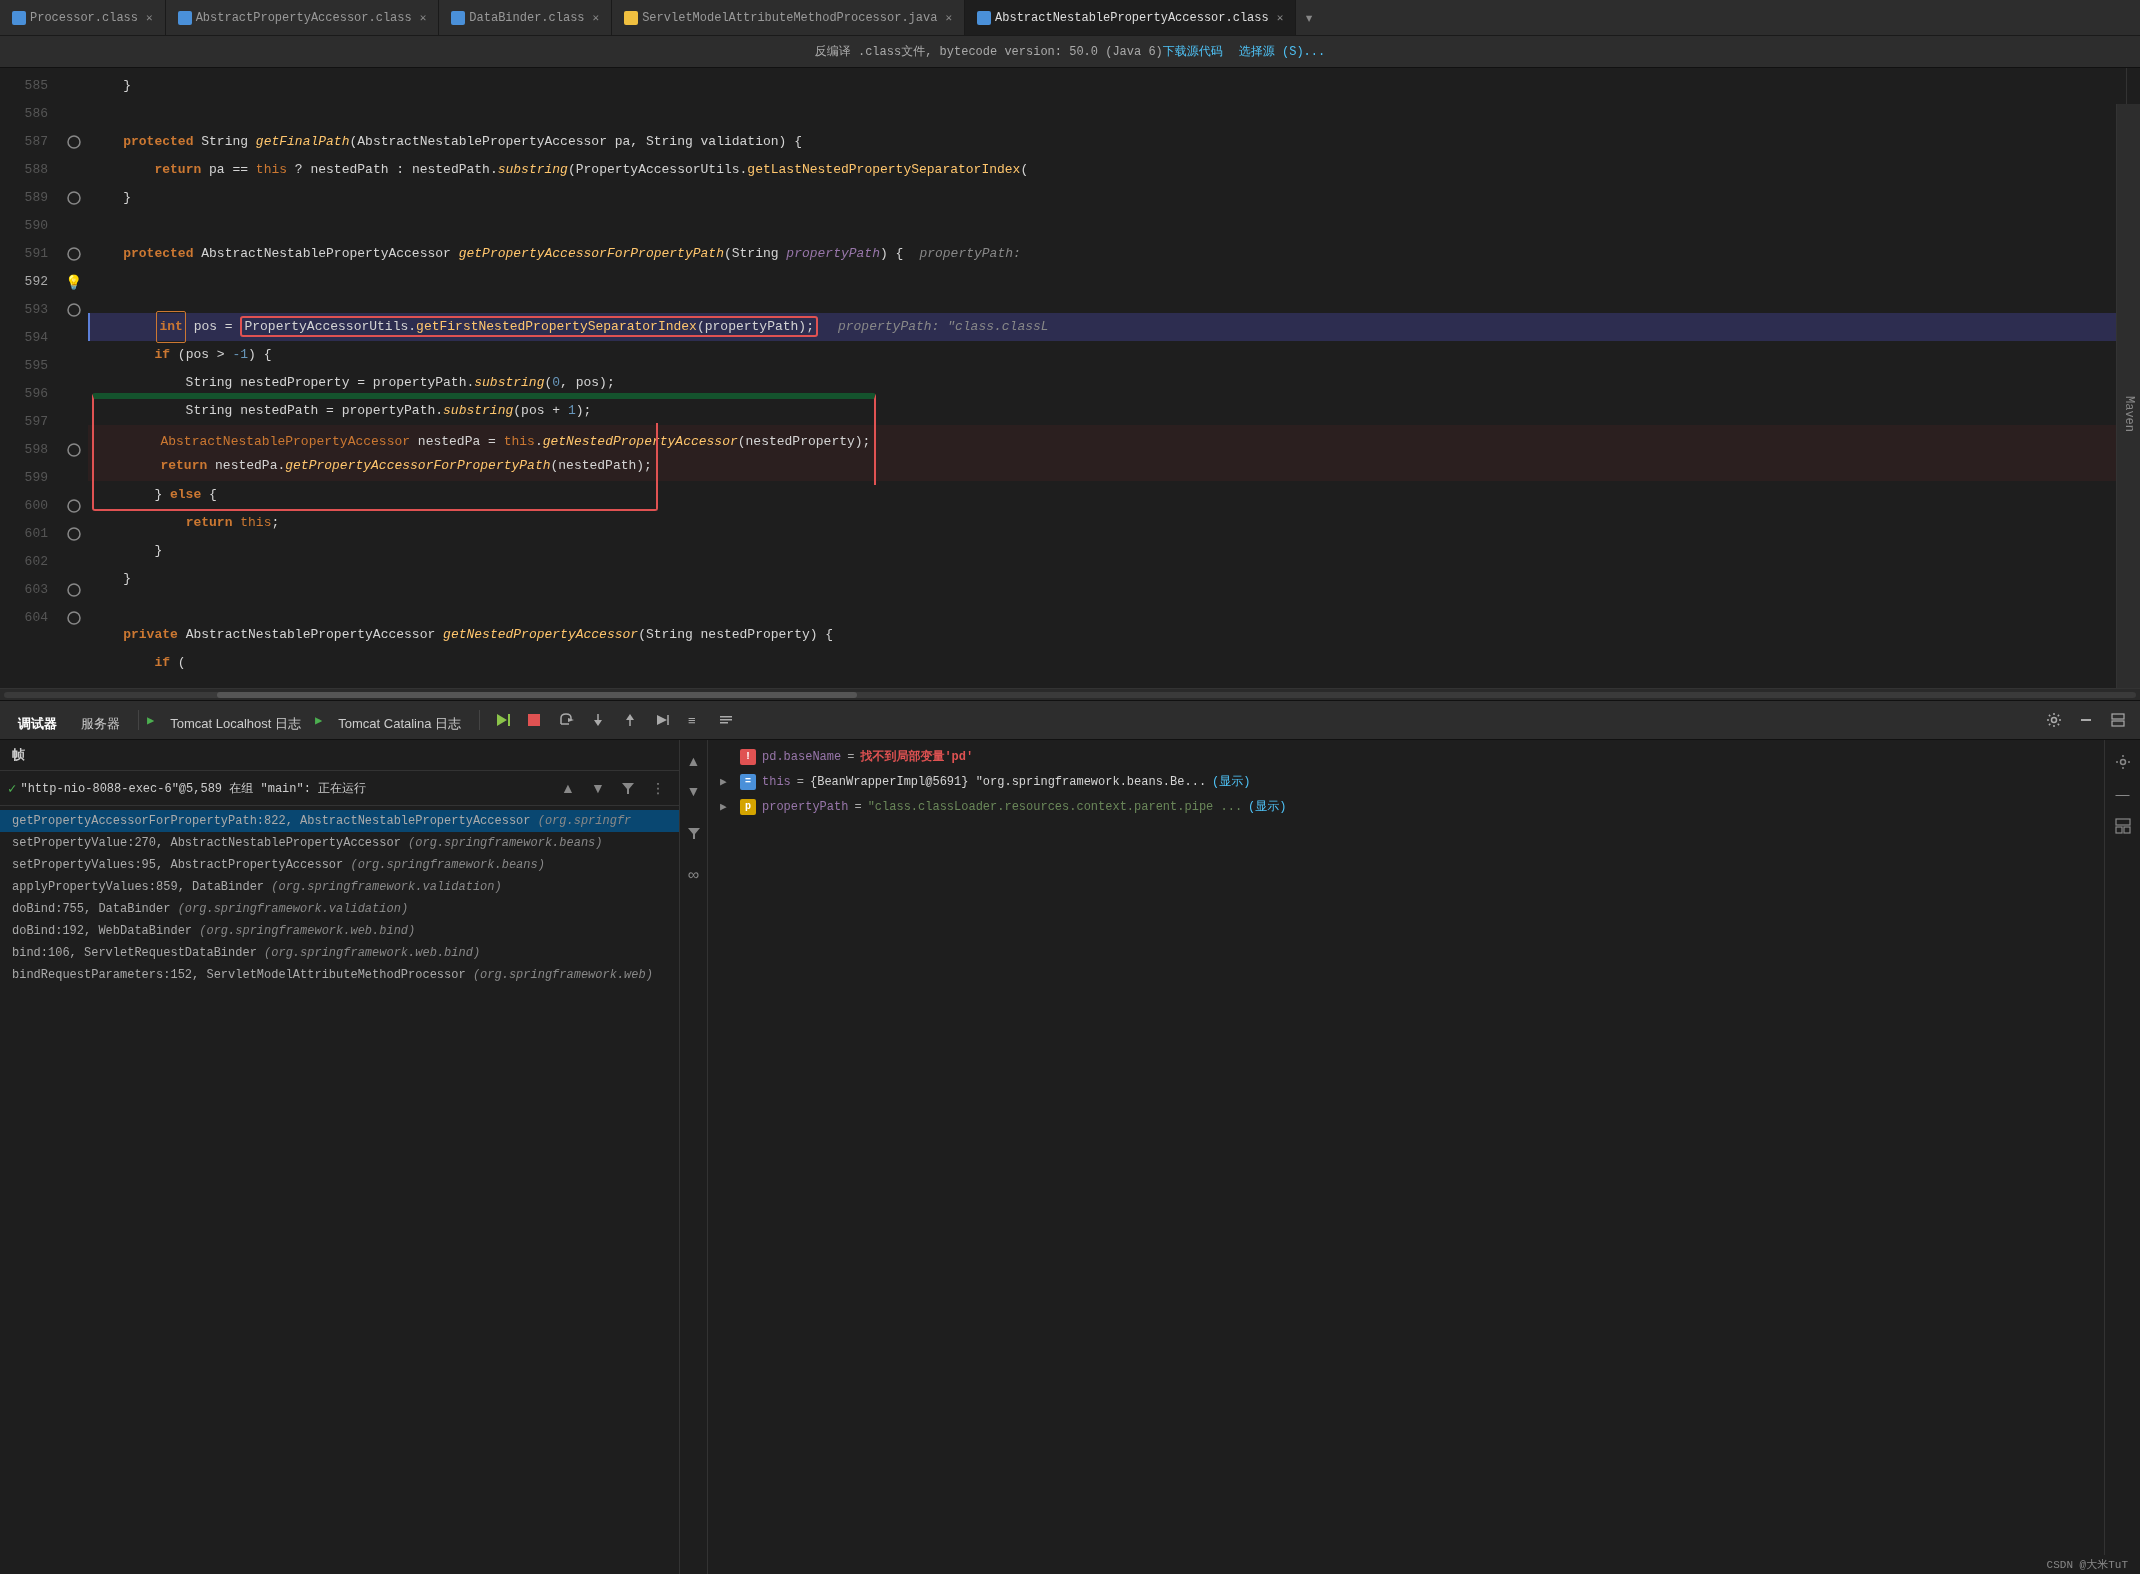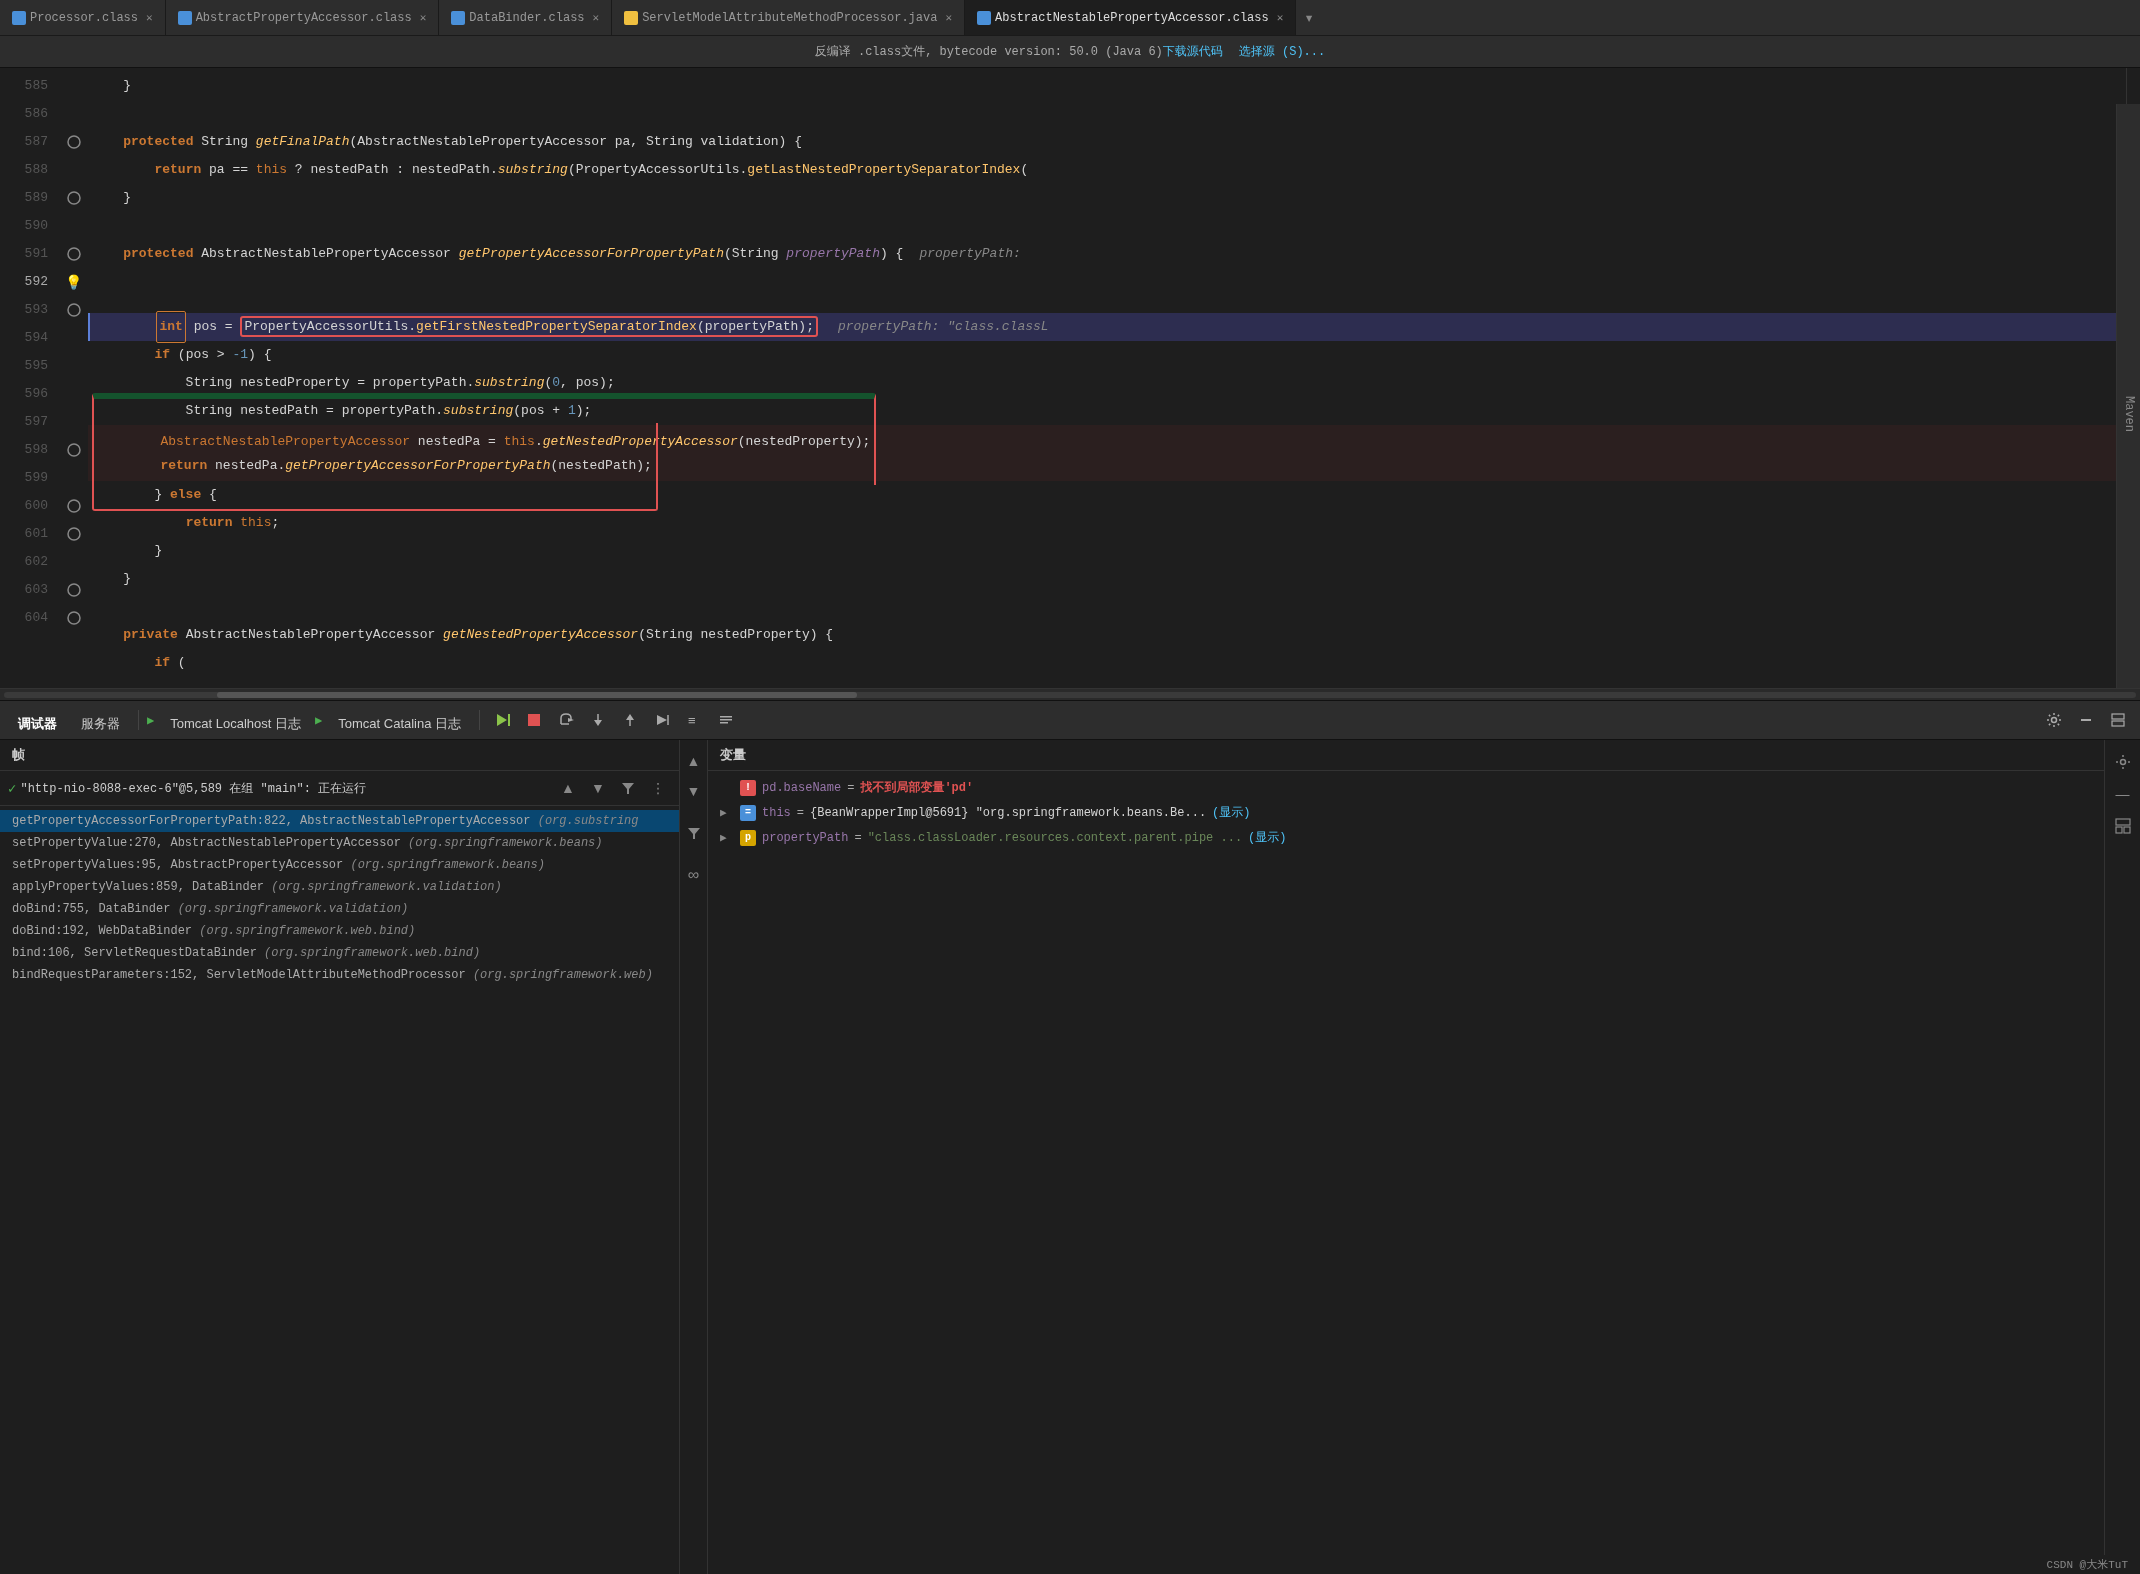--- a/index.html
+++ b/index.html
@@ -711,21 +711,21 @@
       <button class="ctrl-btn">
         <svg width="14" height="14" viewBox="0 0 14 14" fill="none">
           <polygon points="1,2 13,2 8,8 8,13 6,13 6,8" fill="#888"></polygon>
         </svg>
       </button>
       <button class="ctrl-btn">⋮</button>
     </div>
 
     <div class="frame-list">
       <div class="frame-item selected">
-        <span style="font-size:12px; color:#aaa;">getPropertyAccessorForPropertyPath:822, AbstractNestablePropertyAccessor <span class="frame-italic" style="color:#888;">(org.substring</span></span>
+        <span style="font-size:12px; color:#aaa;">getPropertyAccessorForPropertyPath:822, AbstractNestablePropertyAccessor <span class="frame-italic" style="color:#888;">(org.springfr</span></span>
       </div>
       <div class="frame-item">
         <span style="font-size:12px; color:#aaa;">setPropertyValue:270, AbstractNestablePropertyAccessor <span class="frame-italic" style="color:#888;">(org.springframework.beans)</span></span>
       </div>
       <div class="frame-item">
         <span style="font-size:12px; color:#aaa;">setPropertyValues:95, AbstractPropertyAccessor <span class="frame-italic" style="color:#888;">(org.springframework.beans)</span></span>
       </div>
       <div class="frame-item">
         <span style="font-size:12px; color:#aaa;">applyPropertyValues:859, DataBinder <span class="frame-italic" style="color:#888;">(org.springframework.validation)</span></span>
       </div>
@@ -751,23 +751,20 @@
     <button class="ctrl-btn">
       <svg width="14" height="14" viewBox="0 0 14 14" fill="none">
           <polygon points="1,2 13,2 8,8 8,13 6,13 6,8" fill="#888"></polygon>
         </svg>
     </button>
     <div style="height:8px;"></div>
     <button class="ctrl-btn" style="font-size:16px; color:#888;">∞</button>
   </div>
 
   <div class="vars-panel">
-    <div class="panel-header">
-      <span>变量</span>
-    </div>
     <div class="var-list">
 
       <div class="var-item">
         <span class="var-expand">&nbsp;</span>
         <span class="var-icon error">!</span>
         <span class="var-name">pd.baseName</span>
         <span class="var-eq"> = </span>
         <span class="var-val red">找不到局部变量'pd'</span>
       </div>
 

